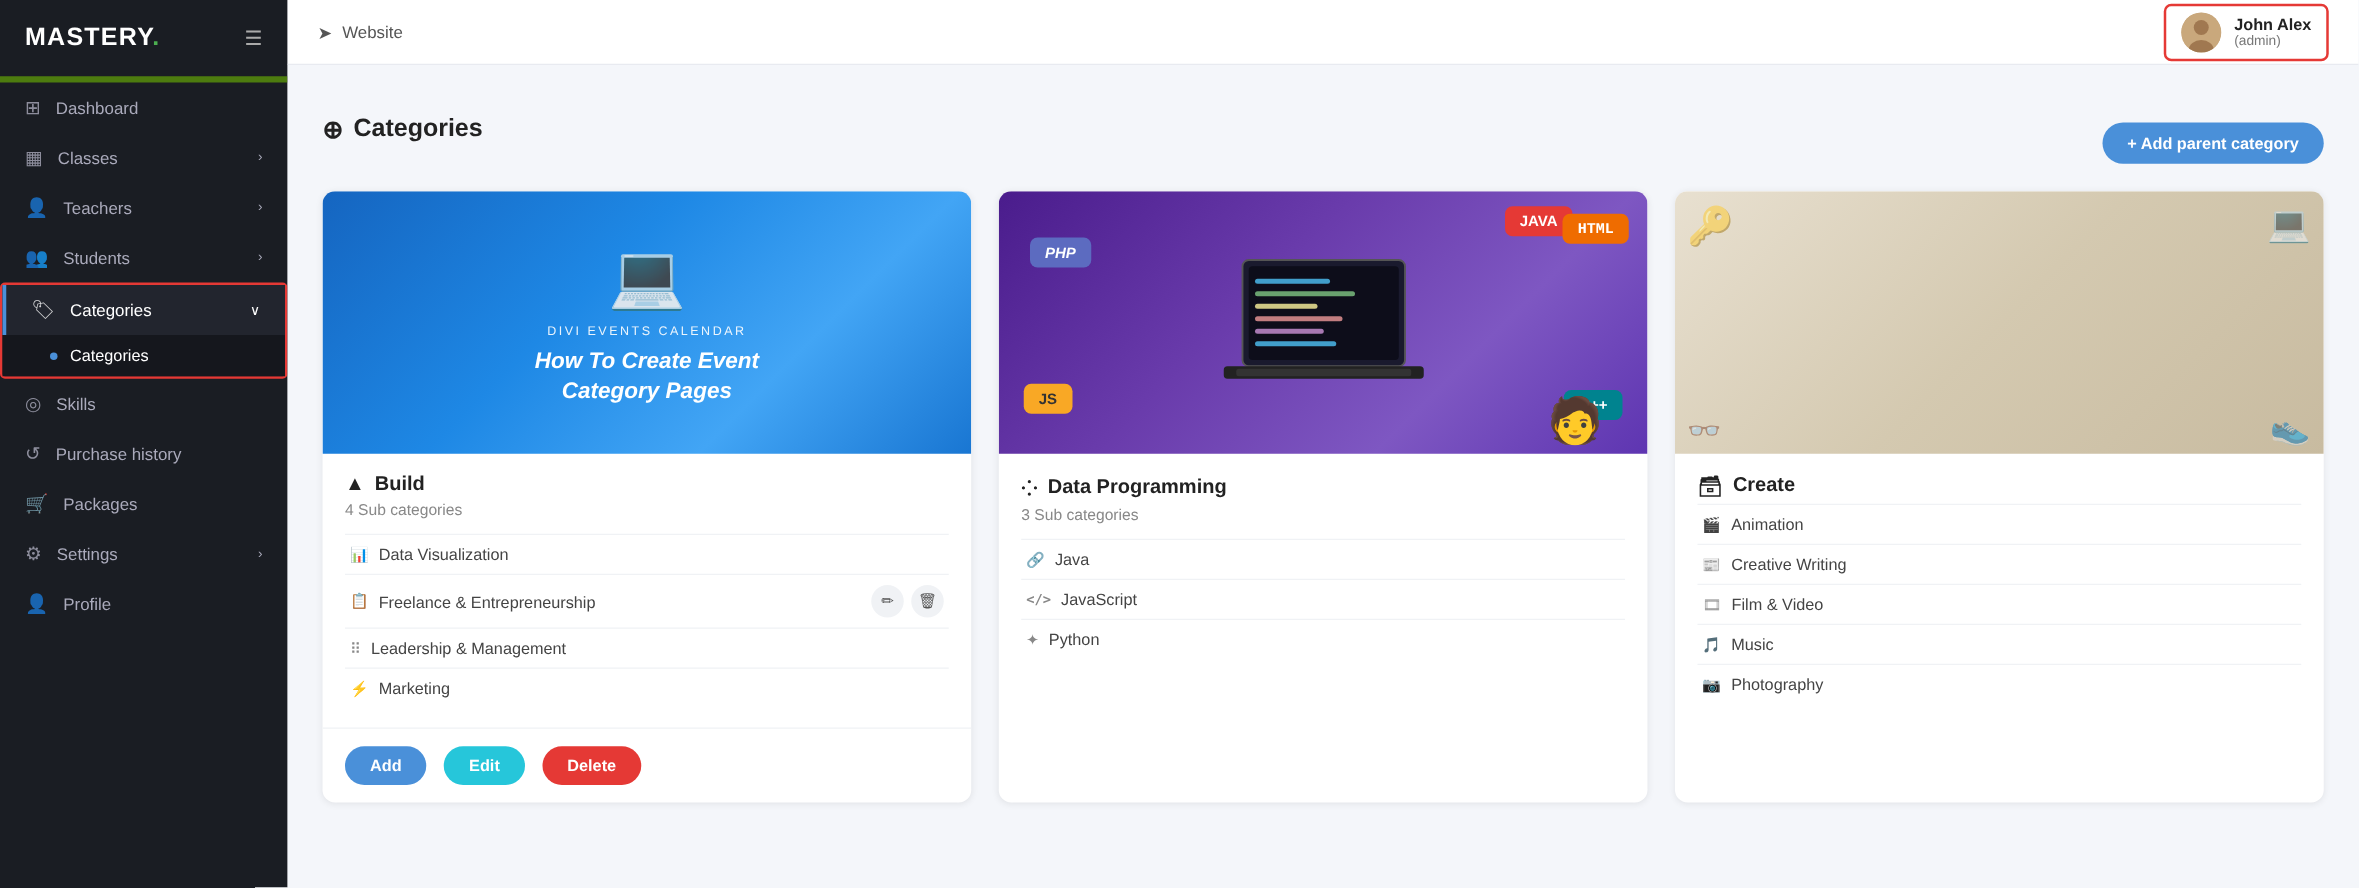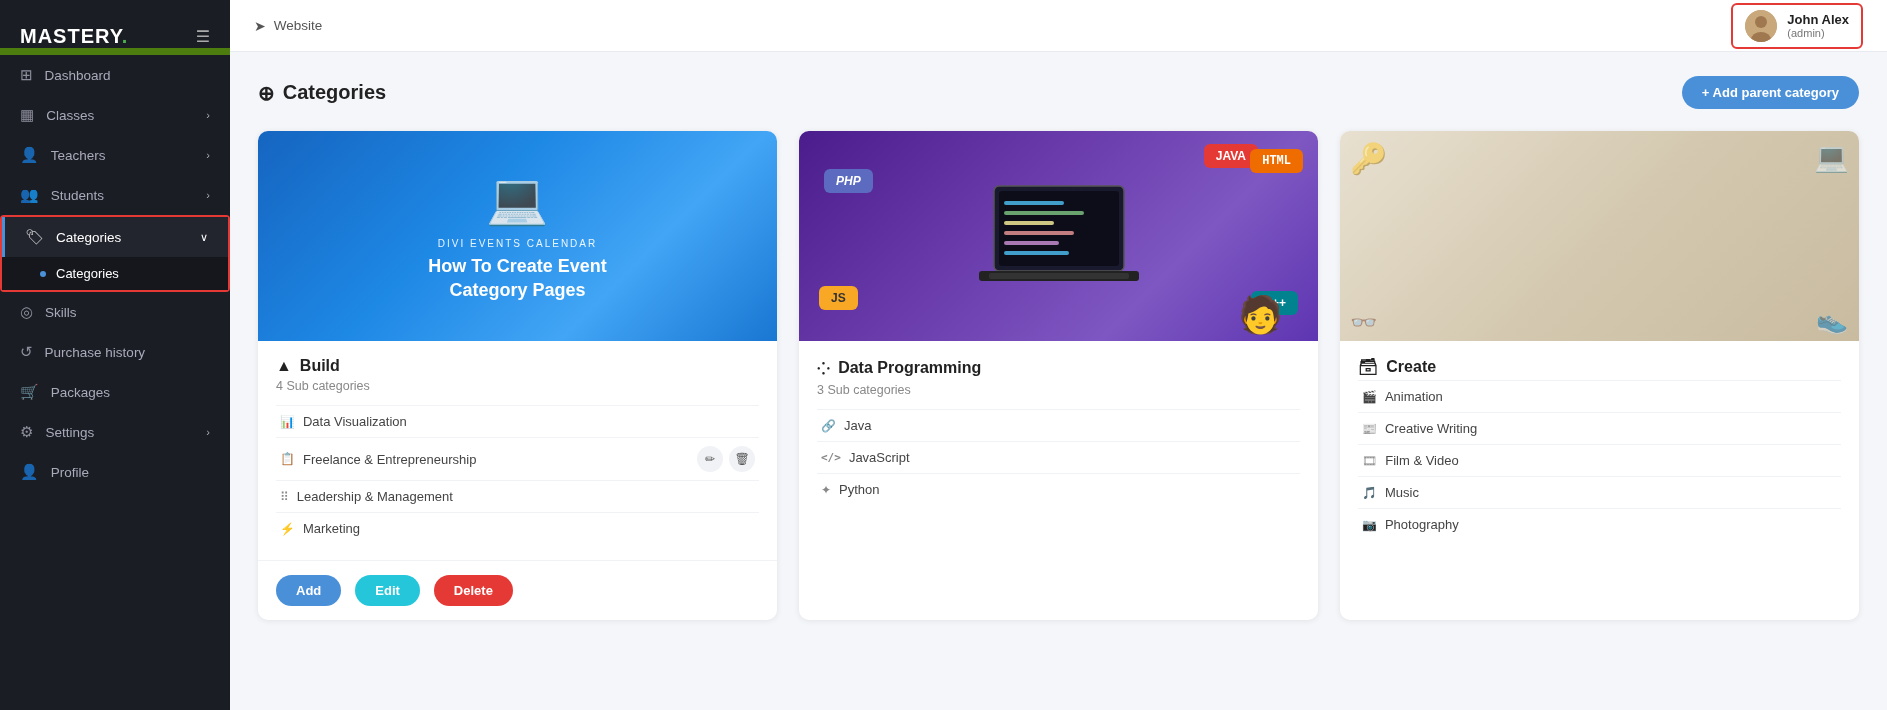--- a/index.html
+++ b/index.html
@@ -10,26 +10,25 @@
       width: 230px;
       min-width: 230px;
       background: #1a1d23;
       color: #ccc;
       display: flex;
       flex-direction: column;
       height: 710px;
       overflow-y: auto;
     }
     .sidebar-logo {
-      padding: 0 20px;
+      padding: 19px 20px;
       display: flex;
       align-items: center;
       justify-content: space-between;
-      border-bottom: 7px solid #4d7c0f;
-      margin-top: 25px;
+      border-bottom: 5px solid #4d7c0f;
     }
     .logo-text {
       color: #fff;
       font-size: 20px;
       font-weight: 700;
       letter-spacing: 1px;
     }
     .logo-dot { color: #4caf50; }
     .hamburger-icon { color: #aaa; font-size: 16px; cursor: pointer; }
 
@@ -132,20 +131,21 @@
 
     .btn-add-parent {
       background: #4a90d9;
       color: #fff;
       border: none;
       border-radius: 20px;
       padding: 9px 20px;
       font-size: 13px;
       font-weight: 600;
       cursor: pointer;
+      margin-top: 22px;
     }
 
     
     .cards-grid {
       display: grid;
       grid-template-columns: repeat(3, 1fr);
       gap: 22px;
     }
 
     .category-card {
@@ -172,20 +172,21 @@
       letter-spacing: 2px;
       text-transform: uppercase;
       opacity: 0.9;
       margin-bottom: 6px;
     }
     .card-img-build .build-title {
       font-size: 18px;
       font-weight: 700;
       text-align: center;
       line-height: 1.3;
+      font-style: italic;
     }
     .build-laptop-icon {
       font-size: 50px;
       margin-bottom: 10px;
       opacity: 0.9;
     }
 
     
     .card-img-core {
       background: linear-gradient(135deg, #4a1c8c 0%, #6a3cac 40%, #7e57c2 70%, #5e35b1 100%);

